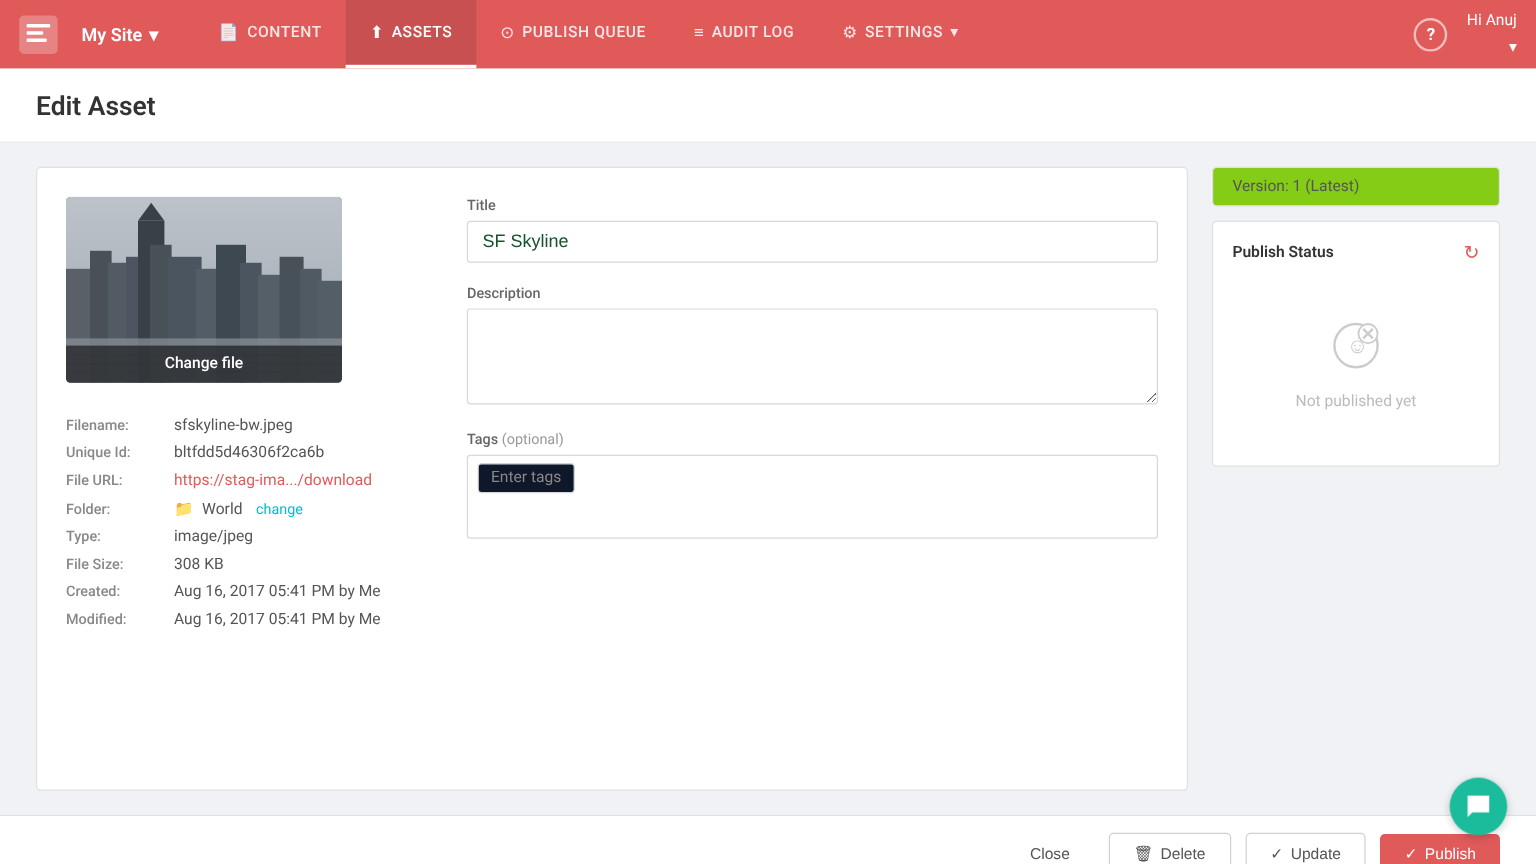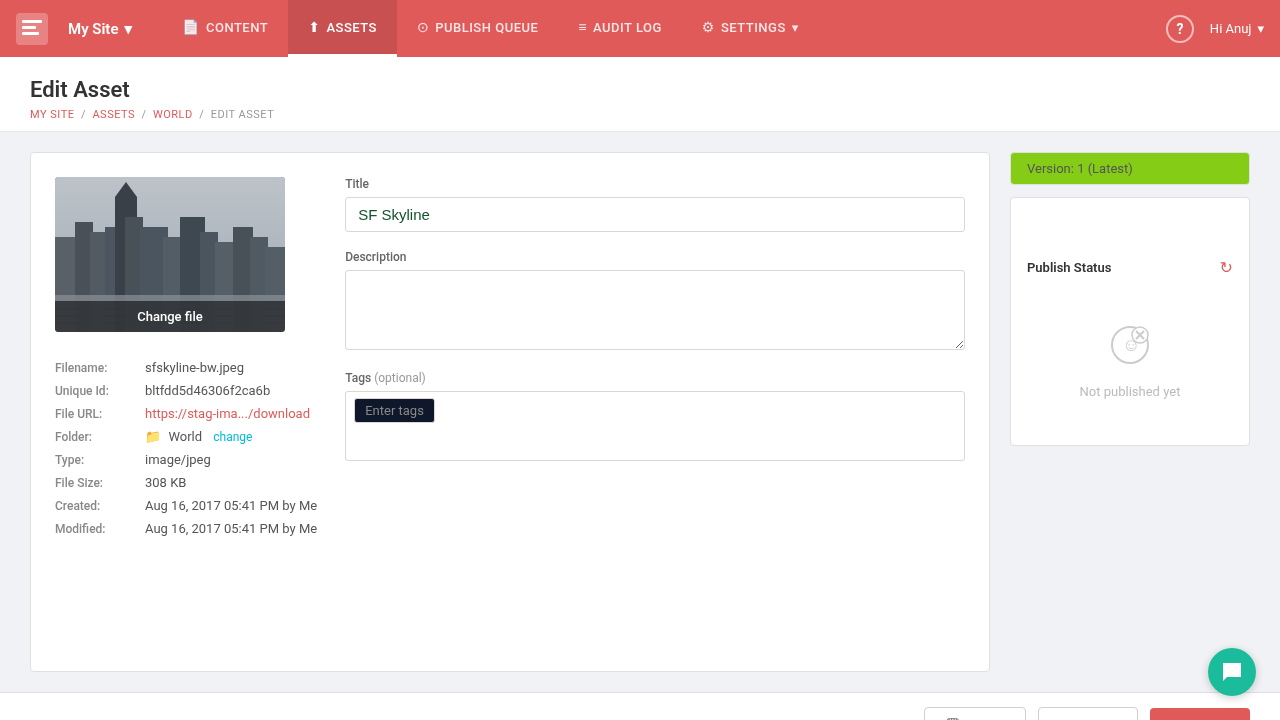--- a/index.html
+++ b/index.html
@@ -37,21 +37,21 @@
       cursor: pointer; border-bottom: 3px solid transparent;
       transition: all 0.2s;
       position: relative;
     }
     .nav-tab.active { color: #fff; border-bottom: 3px solid #fff; background: rgba(0,0,0,0.1); }
     .nav-tab-icon { font-size: 14px; }
     .nav-right {
       margin-left: auto; display: flex; align-items: center; gap: 16px; color: #fff;
     }
     .nav-help { width: 28px; height: 28px; border-radius: 50%; border: 2px solid rgba(255,255,255,0.6); display: flex; align-items: center; justify-content: center; cursor: pointer; font-size: 14px; font-weight: bold; }
-    .nav-user { display: flex; align-items: flex-end; gap: 6px; cursor: pointer; font-size: 13px; }
+    .nav-user { display: flex; align-items: flex-end; gap: 6px; cursor: pointer; font-size: 13px; flex-direction: column; }
 
     
     .page-header { padding: 20px 30px 10px; background: #fff; border-bottom: 1px solid #e8e8e8; }
     .page-title { font-size: 22px; font-weight: 600; color: #333; margin-bottom: 6px; }
     .breadcrumb { font-size: 11px; color: #999; text-transform: uppercase; letter-spacing: 0.5px; }
     .breadcrumb span { color: #e05a5a; cursor: pointer; }
     .breadcrumb span:last-child { color: #999; cursor: default; }
 
     
     .main-layout { display: flex; gap: 0; padding: 20px 30px; min-height: 560px; }
@@ -73,21 +73,21 @@
     .skyline-svg { width: 100%; height: 100%; }
     .change-file-overlay {
       position: absolute; bottom: 0; left: 0; right: 0;
       background: rgba(0,0,0,0.55);
       color: #fff; text-align: center; padding: 8px;
       font-size: 13px; font-weight: 500;
     }
 
     
     .form-section { flex: 1; }
-    .form-group { margin-bottom: 18px; }
+    .form-group { margin-bottom: 18px; margin-left: 44px; }
     .form-label { font-size: 12px; color: #666; margin-bottom: 6px; display: block; font-weight: 500; }
     .form-label .optional { color: #999; font-weight: 400; }
     .form-input {
       width: 100%; border: 1px solid #d8d8d8; border-radius: 3px;
       padding: 8px 12px; font-size: 15px; color: #14532d; outline: none;
     }
     .form-textarea {
       width: 100%; border: 1px solid #d8d8d8; border-radius: 3px;
       padding: 8px 12px; font-size: 14px; color: #333; resize: vertical; height: 80px; outline: none;
     }
@@ -115,21 +115,20 @@
       padding: 8px 16px; margin-bottom: 12px;
       font-size: 13px; color: #555;
     }
     .publish-status-panel {
       background: #fff; border: 1px solid #e0e0e0; border-radius: 4px;
       padding: 16px;
     }
     .publish-status-header {
       display: flex; justify-content: space-between; align-items: center;
       margin-bottom: 16px;
-      margin-top: 44px;
     }
     .publish-status-title { font-size: 13px; font-weight: 600; color: #333; }
     .refresh-icon { cursor: pointer; color: #e05a5a; font-size: 16px; }
     .not-published {
       display: flex; flex-direction: column; align-items: center; justify-content: center;
       padding: 30px 0; color: #bbb;
     }
     .not-published-icon { font-size: 36px; margin-bottom: 8px; position: relative; display: inline-block; }
     .not-published-text { font-size: 13px; color: #bbb; }
 
@@ -197,29 +196,20 @@
     <div class="nav-help">?</div>
     <div class="nav-user">
       <span>Hi Anuj</span>
       <span>▾</span>
     </div>
   </div>
 </nav>
 
 <div class="page-header">
   <h1 class="page-title">Edit Asset</h1>
-  <div class="breadcrumb">
-    <span>MY SITE</span>
-    &nbsp;/&nbsp;
-    <span>ASSETS</span>
-    &nbsp;/&nbsp;
-    <span>WORLD</span>
-    &nbsp;/&nbsp;
-    <span>EDIT ASSET</span>
-  </div>
 </div>
 
 <div class="main-layout">
   <div class="main-content">
     <div class="asset-container">
 
       <div style="display:flex; flex-direction:column; gap:28px;">
         <div class="asset-image-wrapper">
           <div class="asset-image-bg">
             

